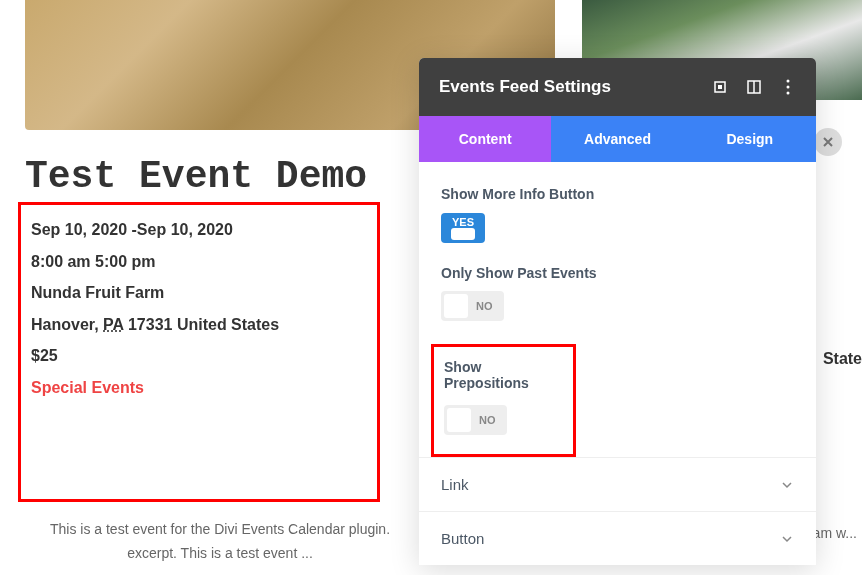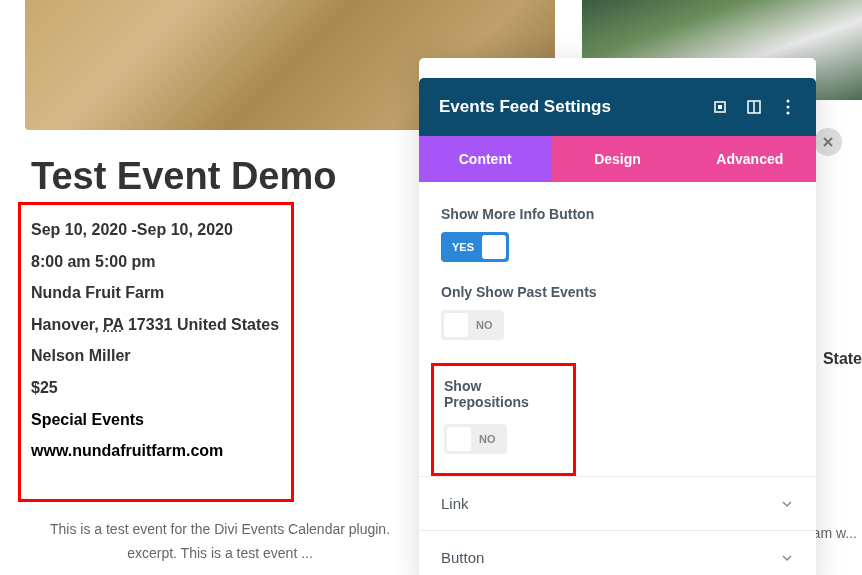--- a/index.html
+++ b/index.html
@@ -1,55 +1,55 @@
 <!DOCTYPE html>
 <html><head>
   <meta charset="utf-8">
   <style>
     * { margin: 0; padding: 0; box-sizing: border-box; }
     body { font-family: -apple-system, BlinkMacSystemFont, "Segoe UI", Arial, sans-serif; width: 862px; height: 575px; position: relative; overflow: hidden; background: #fff; }
     
     .bg-left-img { position: absolute; left: 25px; top: 0; width: 530px; height: 130px; background: linear-gradient(135deg, #c9a96e 0%, #d4b888 25%, #a8894f 50%, #bfa06a 75%, #8b6f3e 100%); border-radius: 0 0 4px 4px; }
     .bg-right-img { position: absolute; right: 0; top: 0; width: 280px; height: 100px; background: linear-gradient(160deg, #3a5a40 0%, #6b8e5c 30%, #e8e8e8 60%, #4a6b50 100%); }
     
-    .event-title { position: absolute; left: 31px; top: 155px; font-size: 38px; font-weight: 700; color: #333; }
+    .event-title { position: absolute; left: 25px; top: 155px; font-size: 38px; font-weight: 700; color: #333; font-family: Liberation Mono, monospace; }
     
-    .details-box { position: absolute; left: 18px; top: 202px; width: 276px; height: 300px; border: 3px solid #ff0000; padding: 14px 10px; }
+    .details-box { position: absolute; left: 18px; top: 202px; width: 362px; height: 300px; border: 3px solid #ff0000; padding: 14px 10px; }
     .details-box p { font-size: 16px; font-weight: 700; color: #333; line-height: 1.35; margin-bottom: 10px; }
-    .details-box .link { color: #000000; }
+    .details-box .link { color: #ef4444; }
     .state-abbr { text-decoration: underline dotted; }
     
     .description { position: absolute; left: 30px; top: 518px; width: 380px; font-size: 14px; color: #666; line-height: 1.7; text-align: center; }
     
     .right-desc { position: absolute; right: -10px; top: 522px; width: 290px; font-size: 14px; color: #666; line-height: 1.7; }
     .right-state { position: absolute; right: 0; top: 350px; font-size: 16px; font-weight: 700; color: #333; margin-left: 31px; }
     
     .settings-panel { position: absolute; left: 419px; top: 58px; width: 397px; background: #fff; box-shadow: 0 5px 30px rgba(0,0,0,0.15); border-radius: 5px 5px 0 0; }
     
-    .panel-header { background: #0c4a6e; height: 58px; display: flex; align-items: center; justify-content: space-between; padding: 0 20px; border-radius: 5px 5px 0 0; margin-top: 20px; }
+    .panel-header { background: #404040; height: 58px; display: flex; align-items: center; justify-content: space-between; padding: 0 20px; border-radius: 5px 5px 0 0; }
     .panel-title { color: #fff; font-size: 17px; font-weight: 600; }
     .header-icons { display: flex; gap: 18px; align-items: center; }
     .header-icon { width: 16px; height: 16px; display: flex; align-items: center; justify-content: center; cursor: pointer; }
     
-    .tabs { background: #ec4899; display: flex; height: 46px; text-align: center; }
+    .tabs { background: #3b82f6; display: flex; height: 46px; text-align: center; }
     .tab { flex: 1; display: flex; align-items: center; justify-content: center; color: #fff; font-size: 14px; font-weight: 600; cursor: pointer; }
     .tab.active { background: #a855f7; }
     
     .panel-body { padding: 24px 22px 0; background: #fff; }
     .setting-group { margin-bottom: 22px; }
     .setting-label { font-size: 14px; color: #4c5866; font-weight: 600; margin-bottom: 10px; }
     
     .toggle { display: inline-flex; align-items: center; border-radius: 4px; height: 30px; padding: 3px; }
     .toggle.on { background: #2b87da; }
     .toggle.off { background: #eee; }
     .toggle-label { font-size: 11px; font-weight: 700; padding: 0 8px; }
     .toggle.on .toggle-label { color: #fff; }
     .toggle.off .toggle-label { color: #888; }
     .toggle-handle { width: 24px; height: 24px; background: #fff; border-radius: 3px; }
-    .toggle.on { flex-direction: row; }
+    .toggle.on { flex-direction: column; }
     .toggle.off { flex-direction: row-reverse; }
     
     .highlight-box { border: 3px solid #ff0000; padding: 12px 10px 18px; margin-left: -10px; width: 145px; }
     .highlight-box .setting-label { margin-bottom: 14px; }
     
     .accordion { border-top: 1px solid #eee; padding: 18px 22px; display: flex; align-items: center; justify-content: space-between; cursor: pointer; }
     .accordion-label { font-size: 15px; color: #4c5866; font-weight: 500; }
     .chevron { width: 14px; height: 14px; }
     
     .close-module { position: absolute; right: 20px; top: 128px; width: 28px; height: 28px; background: #ddd; border-radius: 50%; display: flex; align-items: center; justify-content: center; color: #777; font-size: 18px; cursor: pointer; }
@@ -64,24 +64,22 @@
 
 <div class="details-box">
   <p>Sep 10, 2020 -Sep 10, 2020</p>
   <p>8:00 am 5:00 pm</p>
   <p>Nunda Fruit Farm</p>
   <p>
     <span>Hanover,</span>
     <span class="state-abbr">PA</span>
     <span>17331 United States</span>
   </p>
-  <p>Nelson Miller</p>
   <p>$25</p>
   <p class="link">Special Events</p>
-  <p class="link">www.nundafruitfarm.com</p>
 </div>
 
 <div class="description">This is a test event for the Divi Events Calendar plugin. excerpt. This is a test event ...</div>
 
 <div class="right-state">State</div>
 <div class="right-desc">est. T description area of the event. I am w...</div>
 
 <div class="close-module">
   <svg width="16" height="16" viewBox="0 0 16 16">
       <path d="M4 4l8 8M12 4l-8 8" stroke="#777" stroke-width="2" fill="none"></path>
@@ -109,22 +107,22 @@
             <circle cx="2" cy="2" r="1.5" fill="#fff"></circle>
             <circle cx="2" cy="8" r="1.5" fill="#fff"></circle>
             <circle cx="2" cy="14" r="1.5" fill="#fff"></circle>
           </svg>
       </div>
     </div>
   </div>
 
   <div class="tabs">
     <div class="tab active">Content</div>
+    <div class="tab">Advanced</div>
     <div class="tab">Design</div>
-    <div class="tab">Advanced</div>
   </div>
 
   <div class="panel-body">
     <div class="setting-group">
       <div class="setting-label">Show More Info Button</div>
       <div class="toggle on">
         <span class="toggle-label">YES</span>
         <span class="toggle-handle"></span>
       </div>
     </div>

